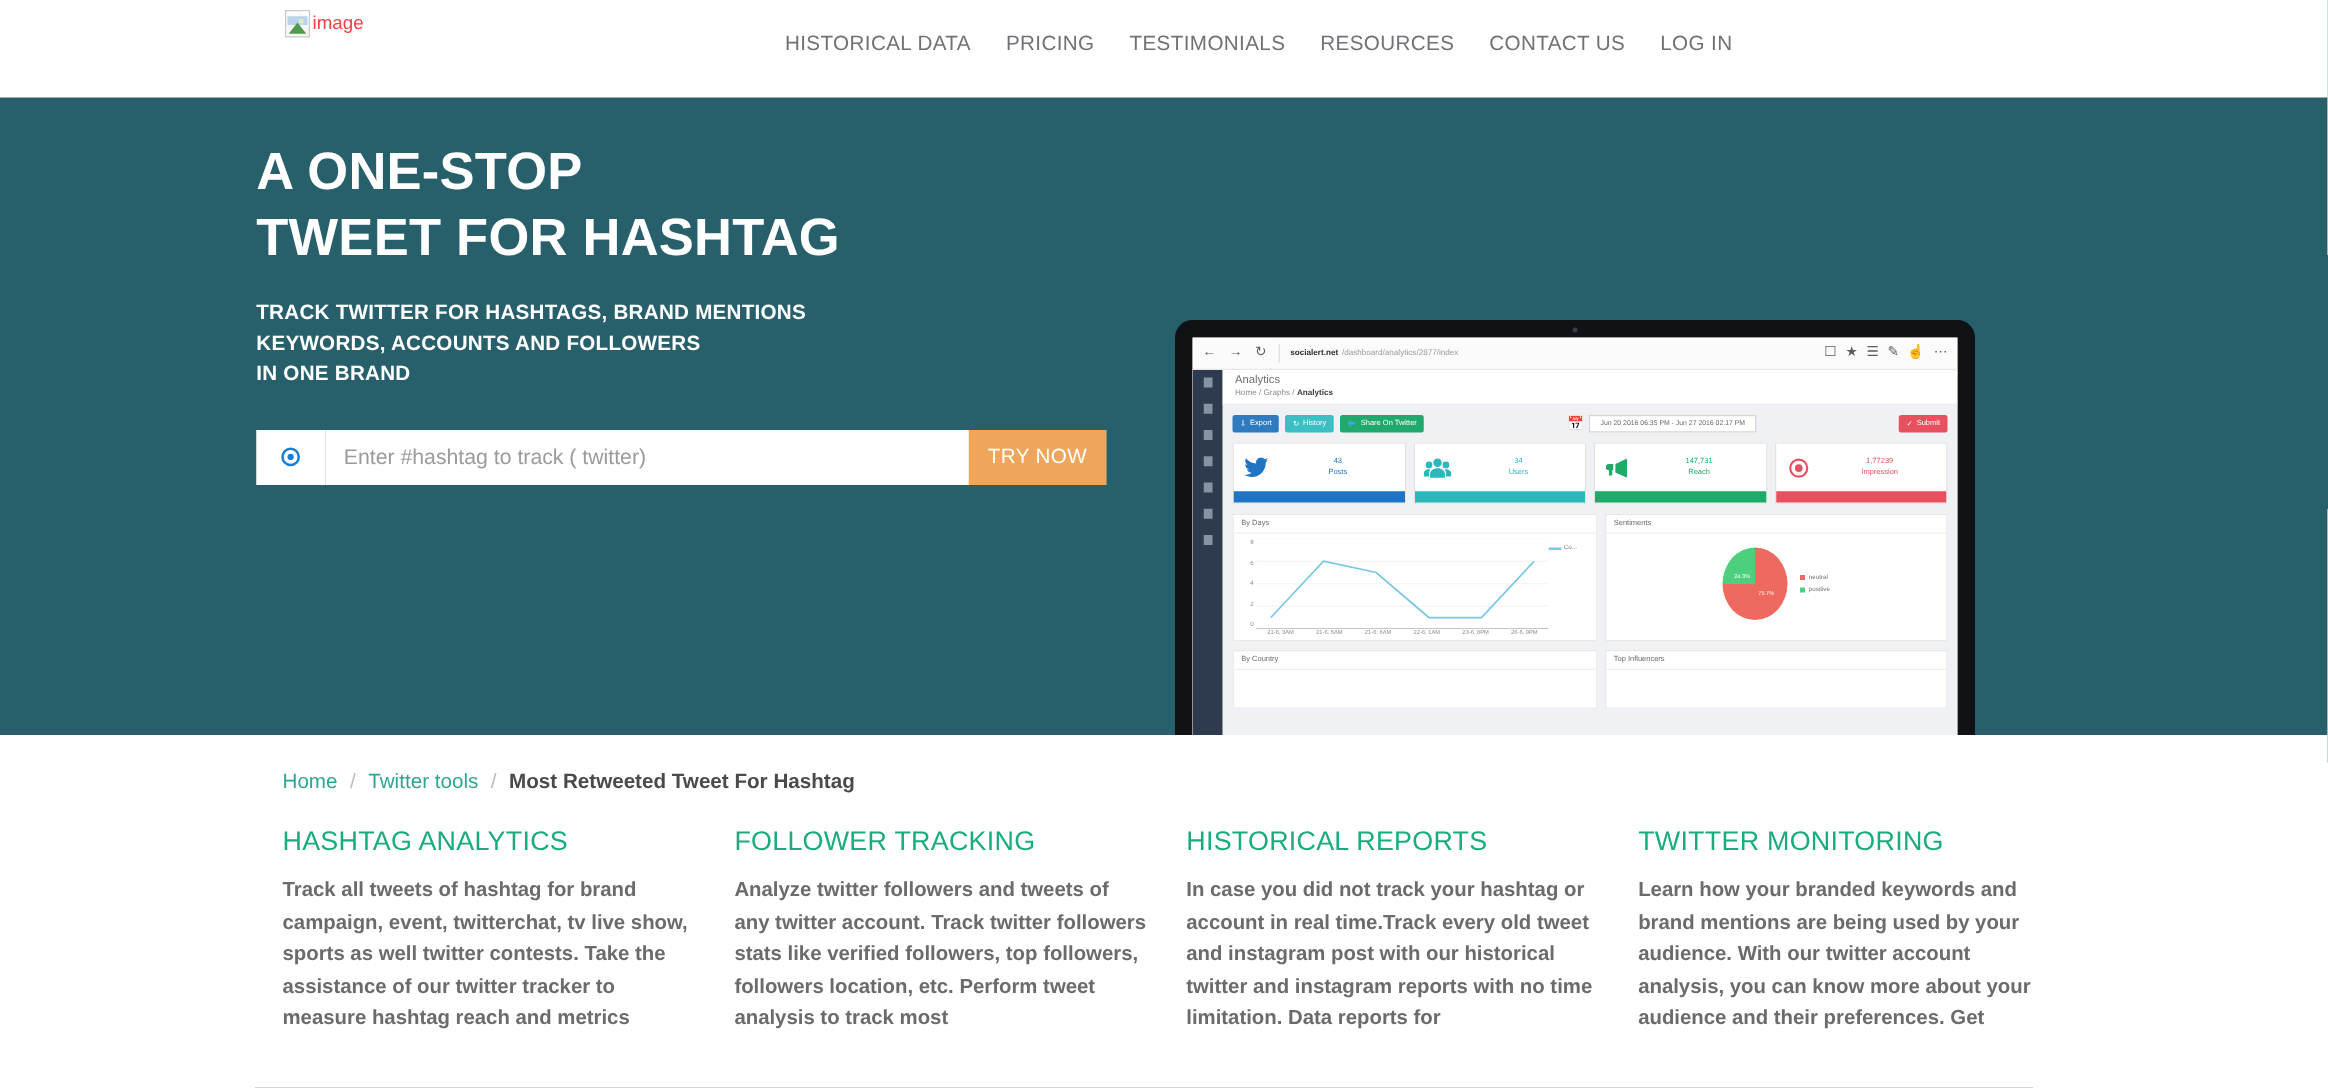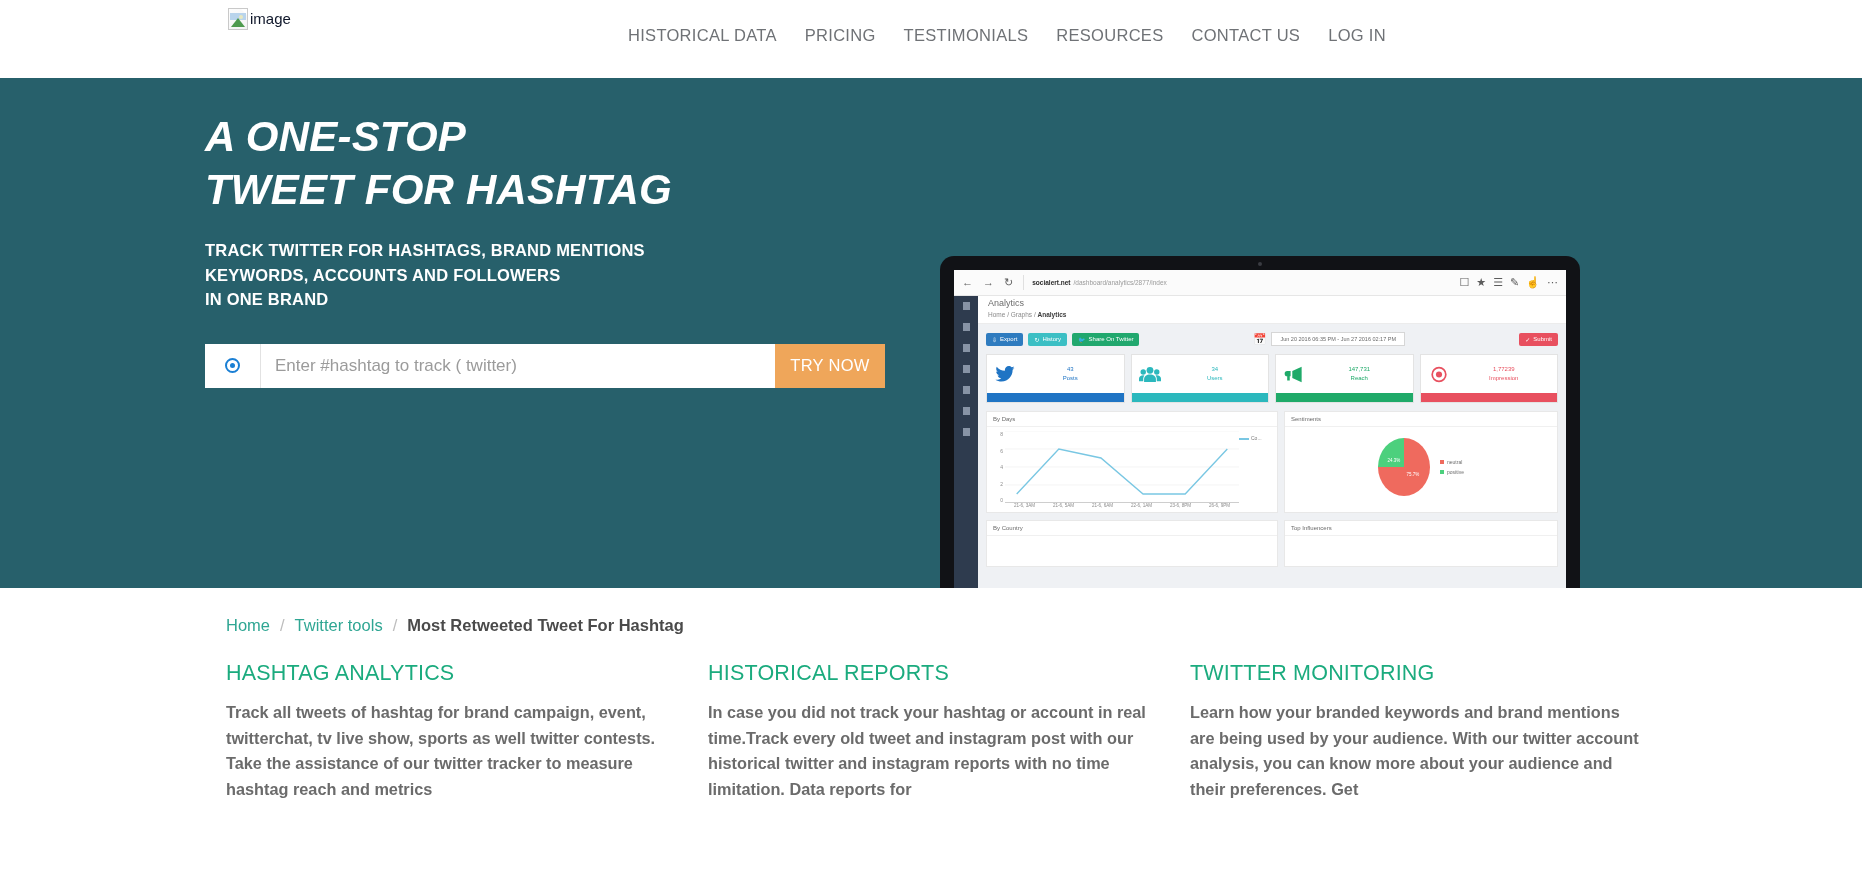--- a/index.html
+++ b/index.html
@@ -52,21 +52,21 @@
     position:absolute; left:1px; top:4px; right:1px; bottom:9px;
     background:#b9d4ec;
   }
   .broken-img .sun {
     position:absolute; right:4px; top:6px;
     width:4px; height:4px; border-radius:50%;
     background:#e8e8c0;
   }
   .alt-text {
     font-size: 15px;
-    color: #0f172a;
+    color: #ef4444;
     line-height: 22px;
   }
   .main-nav {
     position: absolute;
     left: 628px;
     top: 26px;
     display: flex;
     gap: 28px;
   }
   .main-nav a {
@@ -90,21 +90,20 @@
     left: 205px;
     top: 32px;
     width: 720px;
   }
   .hero-title {
     color: #ffffff;
     font-size: 42px;
     font-weight: bold;
     line-height: 53px;
     letter-spacing: .2px;
-    font-style: italic;
   }
   .hero-sub {
     margin-top: 22px;
     color: #ffffff;
     font-size: 16.5px;
     font-weight: bold;
     line-height: 24.5px;
     letter-spacing: .2px;
   }
   .search-form {
@@ -594,20 +593,24 @@
   <span class="crumb-sep">/</span>
   <span class="crumb-cur">Most Retweeted Tweet For Hashtag</span>
 </nav>
 
 <section class="features">
   <div class="feat">
     <h3>HASHTAG ANALYTICS</h3>
     <p>Track all tweets of hashtag for brand campaign, event, twitterchat, tv live show, sports as well twitter contests. Take the assistance of our twitter tracker to measure hashtag reach and metrics</p>
   </div>
   <div class="feat">
+    <h3>FOLLOWER TRACKING</h3>
+    <p>Analyze twitter followers and tweets of any twitter account. Track twitter followers stats like verified followers, top followers, followers location, etc. Perform tweet analysis to track most</p>
+  </div>
+  <div class="feat">
     <h3>HISTORICAL REPORTS</h3>
     <p>In case you did not track your hashtag or account in real time.Track every old tweet and instagram post with our historical twitter and instagram reports with no time limitation. Data reports for</p>
   </div>
   <div class="feat">
     <h3>TWITTER MONITORING</h3>
     <p>Learn how your branded keywords and brand mentions are being used by your audience. With our twitter account analysis, you can know more about your audience and their preferences. Get</p>
   </div>
 </section>
 
 </body></html>

